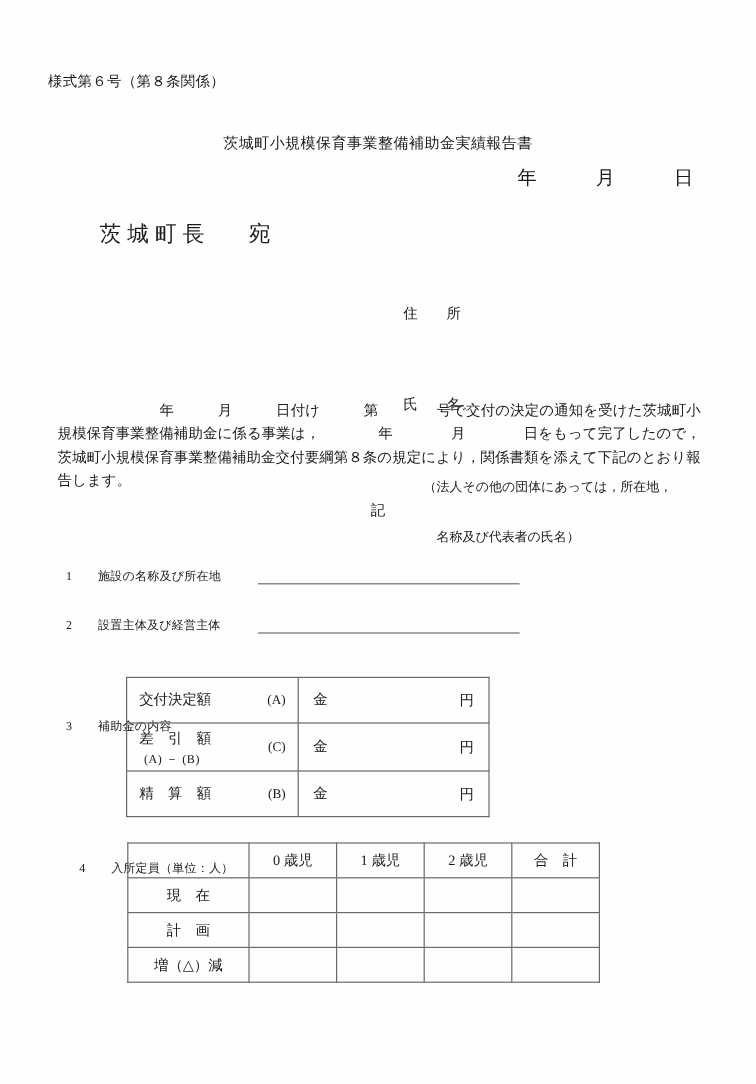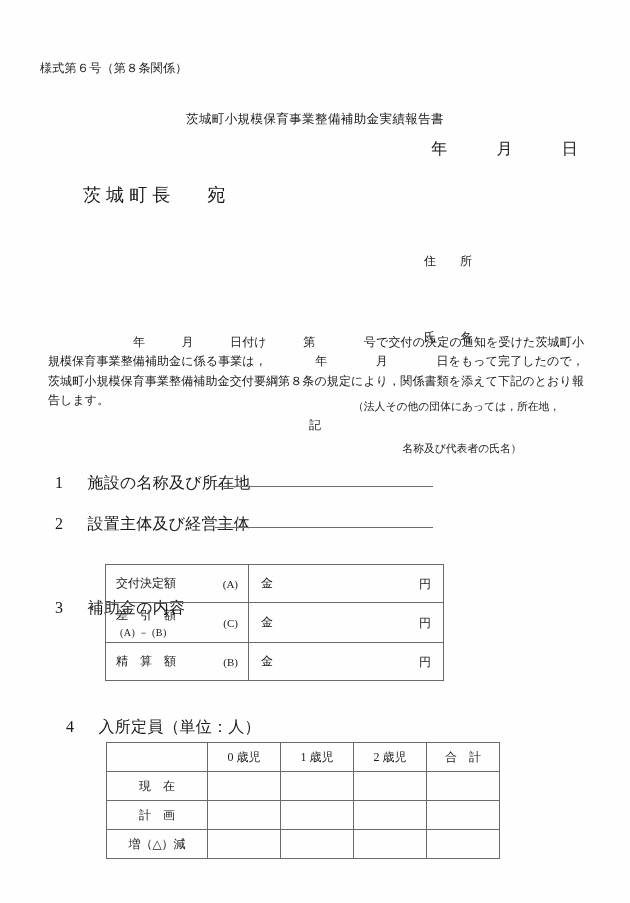--- a/index.html
+++ b/index.html
@@ -16,21 +16,21 @@
     font-size: 11.5px;
     overflow: hidden;
   }
   .page {
     position: absolute;
     inset: 0;
     background: #fefefe;
   }
 
   
-  .abs { position: absolute; white-space: pre; line-height: 1.0; text-align: center; }
+  .abs { position: absolute; white-space: pre; line-height: 1.0; }
 
   .form-no      { left: 40px;  top: 62px;  font-size: 12px; letter-spacing: .3px; }
   .doc-title    { left: 0;     top: 113px; width: 630px; text-align: center; font-size: 12.5px; letter-spacing: .4px; }
   .date-line    { left: 0;     top: 141px; width: 578px; text-align: right; font-size: 16px; letter-spacing: .3px; }
   .addressee    { left: 83px;  top: 186px; font-size: 18px; letter-spacing: .3px; }
 
   .addr-block   { left: 336px; top: 231px; font-size: 12px; line-height: 1.0; }
   .addr-block .row { margin-bottom: 16px; }
   .addr-block .row:last-child { margin-bottom: 0; }
   .addr-note    { font-size: 10.8px; line-height: 1.32; margin-top: 3px; margin-left: 17px; }
@@ -40,40 +40,40 @@
     left: 48px; top: 333px; width: 536px;
     font-size: 12px;
     line-height: 1.62;
     white-space: pre-wrap;
     text-align: justify;
     letter-spacing: .1px;
   }
 
   .ki { left: 0; top: 419px; width: 630px; text-align: center; font-size: 12px; }
 
-  .item { position: absolute; font-size: 16px; letter-spacing: .2px; }
+  .item { position: absolute; font-size: 10px; letter-spacing: .2px; }
   .item-1 { left: 55px; top: 473px; }
   .item-2 { left: 55px; top: 514px; }
   .item-3 { left: 55px; top: 554px; margin-top: 44px; }
   .item-4 { left: 66px; top: 717px; }
 
   .blank-line {
     position: absolute;
     height: 0;
     border-bottom: 1px solid #6e6e6e;
   }
   .blank-1 { left: 215px; top: 486px; width: 218px; }
   .blank-2 { left: 215px; top: 527px; width: 218px; }
 
   
   table { border-collapse: collapse; position: absolute; }
   table td, table th { border: 1px solid #6a6a6a; font-weight: normal; font-size: 12px; }
 
   
-  #subsidy-table { left: 105px; top: 564px; width: 339px; }
+  #subsidy-table { left: 105px; top: 564px; width: 303px; }
   #subsidy-table td { height: 37px; vertical-align: middle; }
   #subsidy-table .lbl {
     width: 122px;
     padding: 0 10px;
     position: relative;
   }
   #subsidy-table .lbl .lbl-main { display: inline-block; }
   #subsidy-table .lbl .code {
     position: absolute; right: 10px; top: 50%; transform: translateY(-50%);
     font-size: 11px;
@@ -87,21 +87,21 @@
     letter-spacing: .5px;
   }
   #subsidy-table .val {
     padding: 0 12px;
     position: relative;
   }
   #subsidy-table .val .yen-pre { }
   #subsidy-table .val .yen-suf { position: absolute; right: 12px; top: 50%; transform: translateY(-50%); }
 
   
-  #capacity-table { left: 106px; top: 742px; }
+  #capacity-table { left: 106px; top: 702px; }
   #capacity-table td { height: 26px; text-align: center; vertical-align: middle; }
   #capacity-table .rowhead { width: 98px; }
   #capacity-table .colhead { width: 70px; }
   #capacity-table .cell { width: 70px; }
 </style>
 </head>
 <body>
 
 <div class="page">
 

